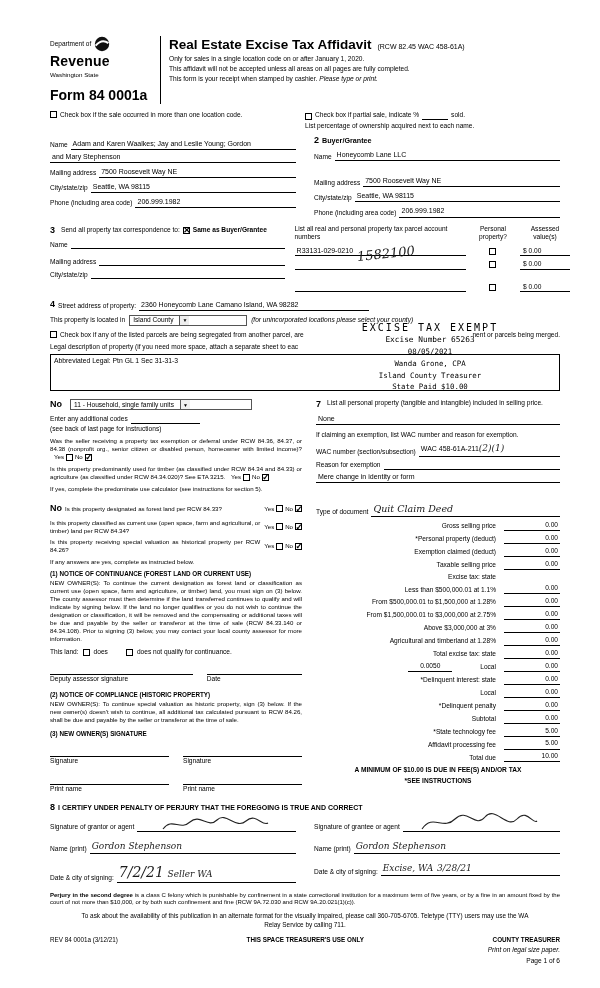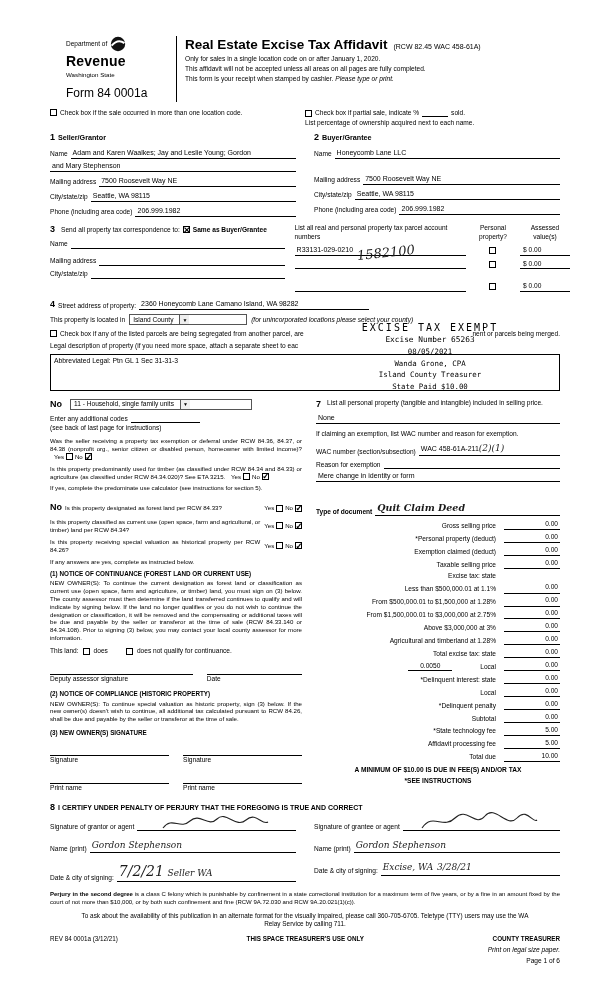--- a/index.html
+++ b/index.html
@@ -2,26 +2,26 @@
 <html><head>
 <meta charset="utf-8">
 <style>
   * { box-sizing: border-box; }
   html, body { margin:0; padding:0; }
   body { width:600px; height:988px; background:#ffffff; font-family:"Liberation Sans", sans-serif; color:#000; }
   .page { position:relative; width:600px; height:988px; padding:36px 40px 8px 50px; overflow:hidden; font-size:6.6px; line-height:1.3; }
 
   
   .hdr { display:flex; align-items:stretch; }
-  .hdr-left { width:110px; padding-right:6px;margin-left:16px; }
+  .hdr-left { width:110px; padding-right:6px; }
   .dept-top { display:flex; align-items:center; gap:3px; }
   .dept-of { font-size:6.5px; }
   .rev-word { font-size:14px; font-weight:bold; letter-spacing:.2px; }
   .wa-state { font-size:6.2px; margin-top:1px; }
-  .form-no { font-size:12px; font-weight:normal; margin-top:7px; }
+  .form-no { font-size:14px; font-weight:bold; margin-top:7px; }
   .hdr-right { border-left:1.6px solid #000; padding-left:8px; flex:1; }
   .title { font-size:13.5px; font-weight:bold; }
   .title-ref { font-size:7px; margin-left:4px; font-weight:normal; }
   .note { font-size:6.6px; margin-top:1.5px; }
 
   
   .b { font-weight:bold; }
   .i { font-style:italic; }
   .secno { font-weight:bold; font-size:9px; margin-right:3px; }
   .sec-h { font-weight:bold; font-size:7.2px; }
@@ -132,21 +132,20 @@
         <span>Check box if partial sale, indicate %</span>
         <span class="gapline"></span>
         <span>sold.</span>
       </div>
       <div style="margin-top:2px;">List percentage of ownership acquired next to each name.</div>
     </div>
   </div>
 
   <div class="grid2" style="margin-top:4px;">
     <div>
-      <div><span class="secno">1</span><span class="sec-h">Seller/Grantor</span></div>
       <div class="fld">
         <span class="lbl">Name</span>
         <span class="ln"><span class="filled">Adam and Karen Waalkes; Jay and Leslie Young; Gordon</span></span>
       </div>
       <div class="ln" style="margin-top:2px;"><span class="filled">and Mary Stephenson</span></div>
       <div class="fld">
         <span class="lbl">Mailing address</span>
         <span class="ln"><span class="filled">7500 Roosevelt Way NE</span></span>
       </div>
       <div class="fld">
@@ -382,21 +381,21 @@
           <div>Print name</div>
         </div>
         <div>
           <div class="sigline"></div>
           <div>Print name</div>
         </div>
       </div>
     </div>
 
     <div>
-      <div class="docfld" style="margin-top:0;font-weight:bold;">
+      <div class="docfld" style="margin-top:0;">
         <span class="lbl">Type of document</span>
         <span class="ln"><span class="hw" style="font-size:9.5px;">Quit Claim Deed</span></span>
       </div>
       <div style="margin-top:4px;">
         <div class="taxrow">
             <span class="taxlbl">Gross selling price</span>
             <span class="taxval">0.00</span>
           </div>
         <div class="taxrow">
             <span class="taxlbl">*Personal property (deduct)</span>

